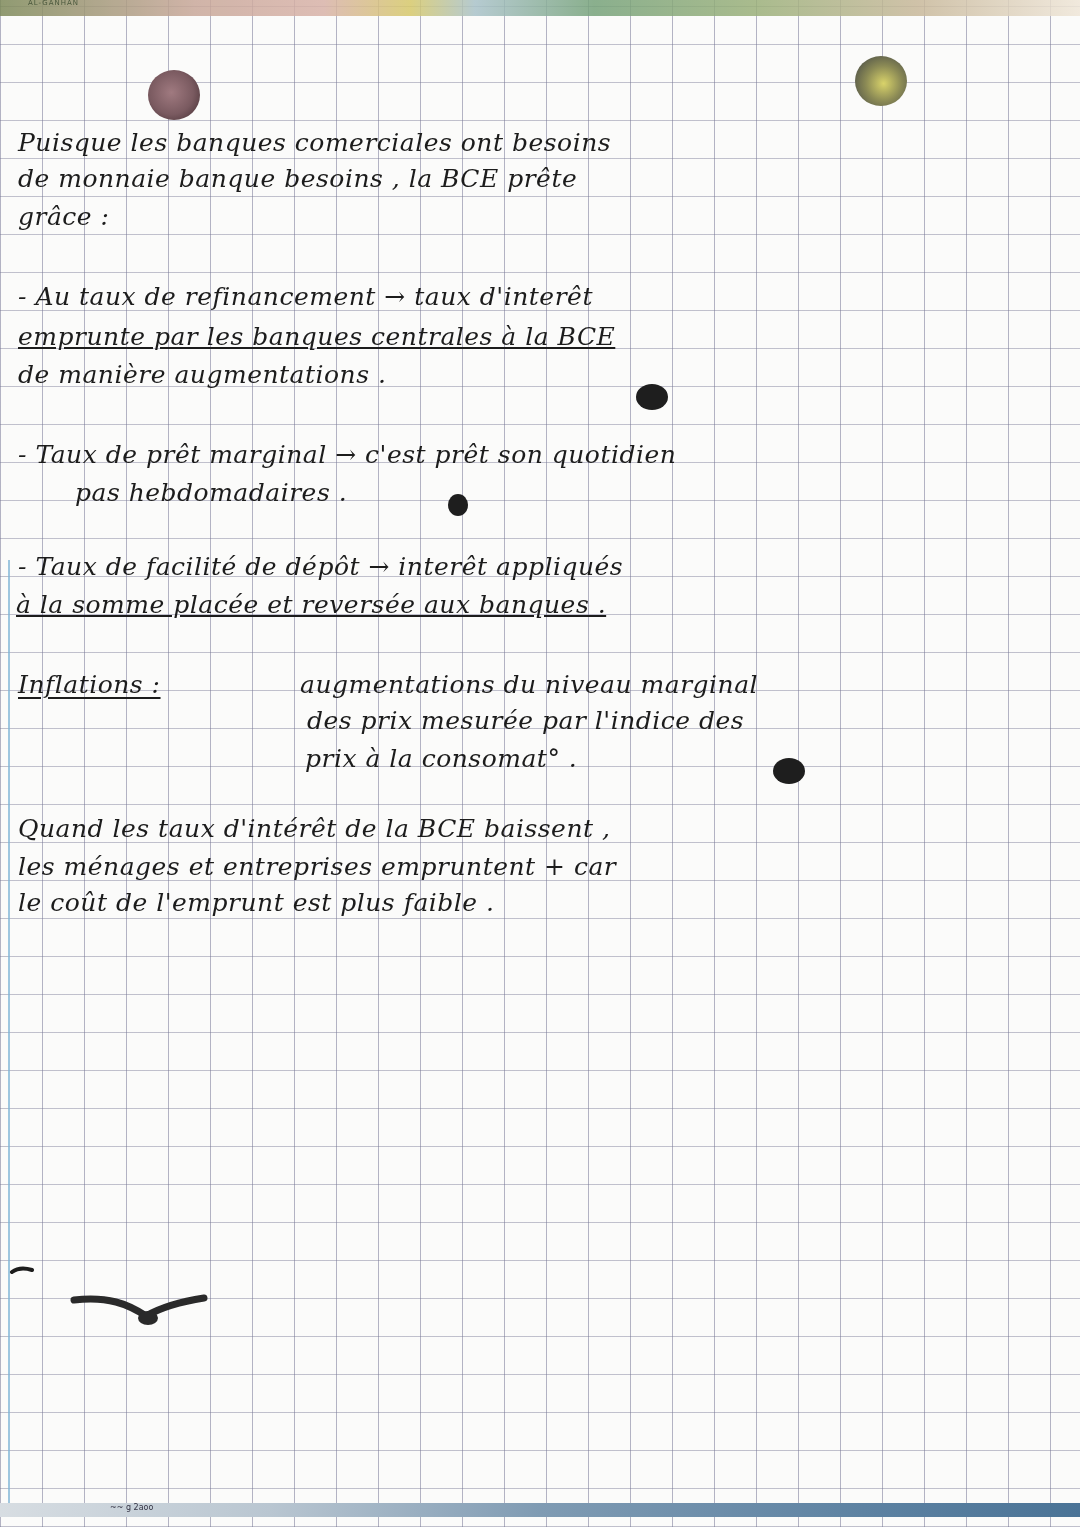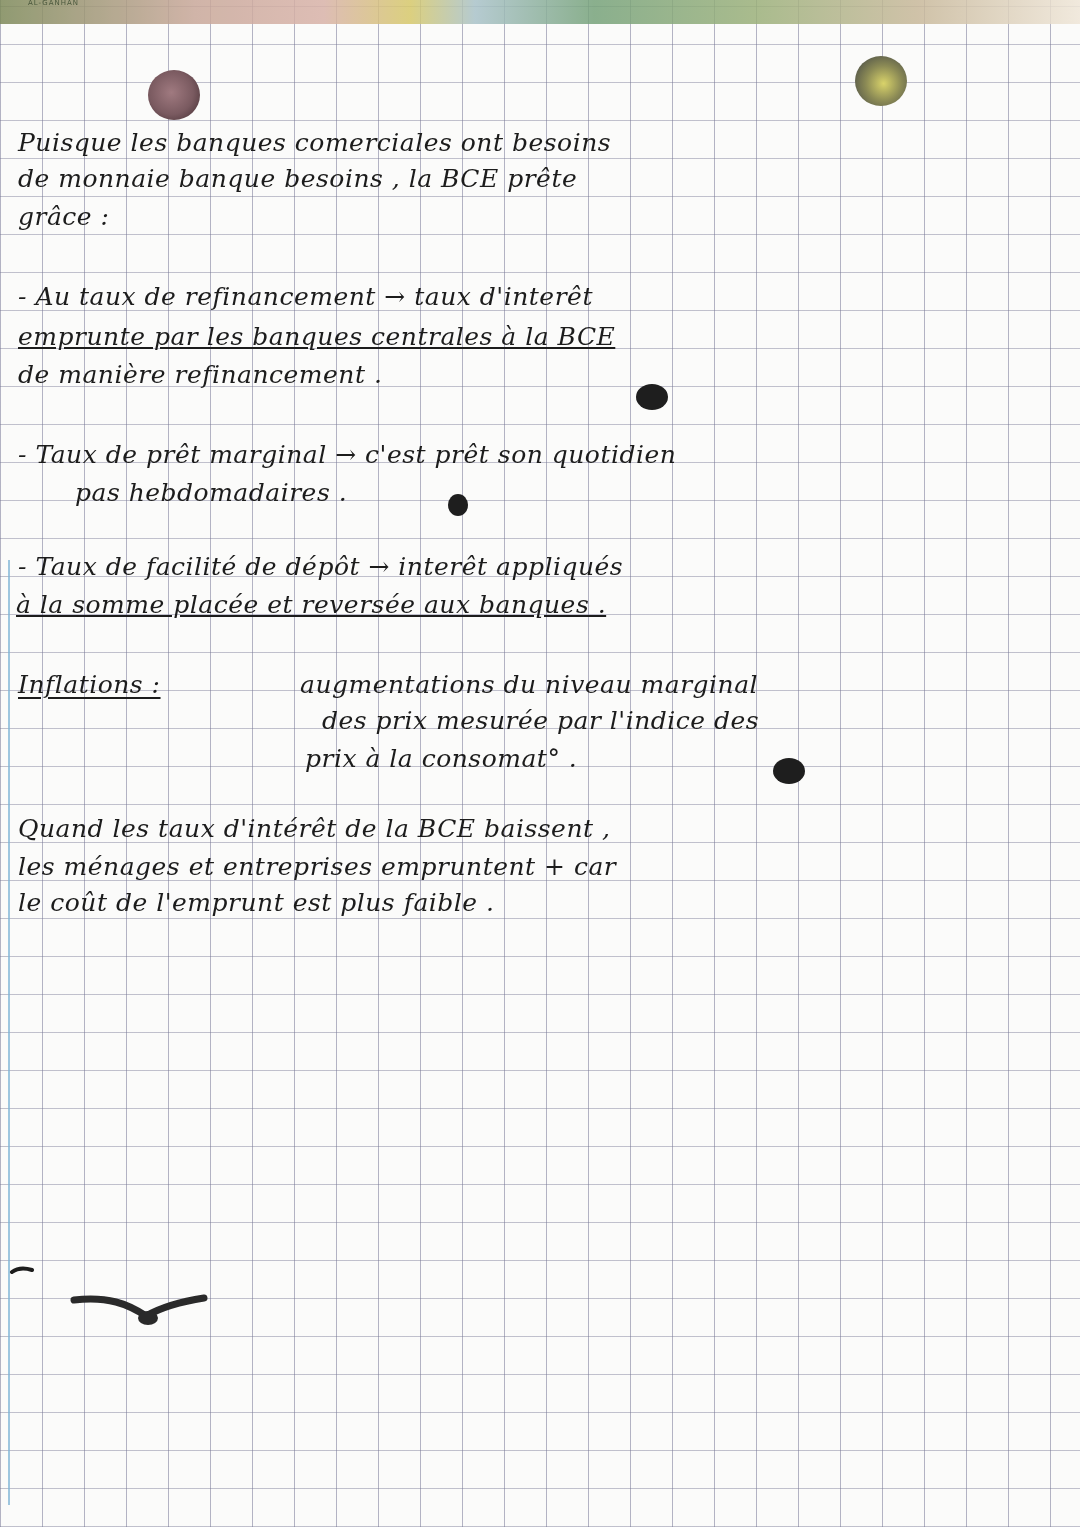--- a/index.html
+++ b/index.html
@@ -12,21 +12,21 @@
       position: relative; width: 1080px; height: 1527px;
       background-color: #fbfbfa;
       background-image:
         linear-gradient(to right, rgba(120,120,150,0.55) 1px, transparent 1px),
         linear-gradient(to bottom, rgba(120,120,150,0.45) 1px, transparent 1px);
       background-size: 42px 38px;
       background-position: 0px 6px;
       overflow: hidden;
     }
     .top-strip {
-      position: absolute; left: 0; top: 0; width: 1080px; height: 24px;
+      position: absolute; left: 0; top: 0; width: 1080px; height: 16px;
       background: linear-gradient(to right, #7e8a5a 0%, #c9a89a 18%, #d8b2a8 30%, #d6c86a 38%, #a9c2c9 44%, #76a27a 55%, #9bb07a 70%, #c8b89a 85%, #efe6d8 100%);
       opacity: 0.85;
     }
     .top-strip-label {
       position: absolute; left: 28px; top: -1px; font-size: 7px; color: #2a3a1a;
       font-family: "DejaVu Sans", sans-serif; letter-spacing: 1px;
     }
     .bottom-strip {
       position: absolute; left: 0; top: 1503px; width: 1080px; height: 14px;
       background: linear-gradient(to right, #d7dde2 0%, #b9c6d1 25%, #7f9bb3 50%, #5d82a2 80%, #4a7396 100%);
@@ -76,49 +76,52 @@
 
   <div>
     <div class="hand" style="left:18px; top:128px;">Puisque les banques comerciales ont besoins</div>
     <div class="hand" style="left:18px; top:164px;">de monnaie banque besoins , la BCE prête</div>
     <div class="hand" style="left:18px; top:202px;">grâce :</div>
   </div>
 
   <div>
     <div class="hand" style="left:18px; top:282px;">- Au taux de refinancement → taux d'interêt</div>
     <div class="hand" style="left:18px; top:322px;text-decoration:underline;">emprunte par les banques centrales à la BCE</div>
-    <div class="hand" style="left:18px; top:360px;">de manière refinancement .</div>
+    <div class="hand" style="left:18px; top:360px;">de manière augmentations .</div>
     <div class="ink-dot" style="left:636px; top:384px; width:32px; height:26px;"></div>
   </div>
 
   <div>
     <div class="hand" style="left:18px; top:440px;">- Taux de prêt marginal → c'est prêt son quotidien</div>
     <div class="hand" style="left:30px; top:478px;margin-left:45px;">pas hebdomadaires .</div>
     <div class="ink-dot" style="left:448px; top:494px; width:20px; height:22px;"></div>
   </div>
 
   <div>
     <div class="hand" style="left:18px; top:552px;">- Taux de facilité de dépôt → interêt appliqués</div>
     <div class="hand" style="left:16px; top:590px;text-decoration:underline;">à la somme placée et reversée aux banques .</div>
   </div>
 
   <div>
     <div class="hand underline" style="left:18px; top:670px;">Inflations :</div>
     <div class="hand" style="left:300px; top:670px;">augmentations du niveau marginal</div>
-    <div class="hand" style="left:322px; top:706px;">des prix mesurée par l'indice des</div>
+    <div class="hand" style="left:307px; top:706px;">des prix mesurée par l'indice des</div>
     <div class="hand" style="left:305px; top:744px;">prix à la consomat° .</div>
     <div class="ink-dot" style="left:773px; top:758px; width:32px; height:26px;"></div>
   </div>
 
   <div>
     <div class="hand" style="left:18px; top:814px;">Quand les taux d'intérêt de la BCE baissent ,</div>
     <div class="hand" style="left:18px; top:852px;">les ménages et entreprises empruntent + car</div>
     <div class="hand" style="left:18px; top:888px;">le coût de l'emprunt est plus faible .</div>
   </div>
 
   <div class="margin-line"></div>
   <svg class="scribble" style="left:8px; top:1260px;" width="220" height="80" viewBox="0 0 220 80">
     <path d="M4 12 q8 -6 20 -2" stroke="#1c1c1c" stroke-width="4" fill="none" stroke-linecap="round"></path>
     <path d="M66 40 C100 36 120 44 138 56 C152 48 170 42 196 38" stroke="#2a2a2a" stroke-width="7" fill="none" stroke-linecap="round"></path>
     <ellipse cx="140" cy="58" rx="10" ry="7" fill="#2a2a2a"></ellipse>
   </svg>
 
+  <div class="bottom-strip">
+    <span class="bottom-strip-label">~~ g 2aoo</span>
+  </div>
 </div>
 
 </body></html>

